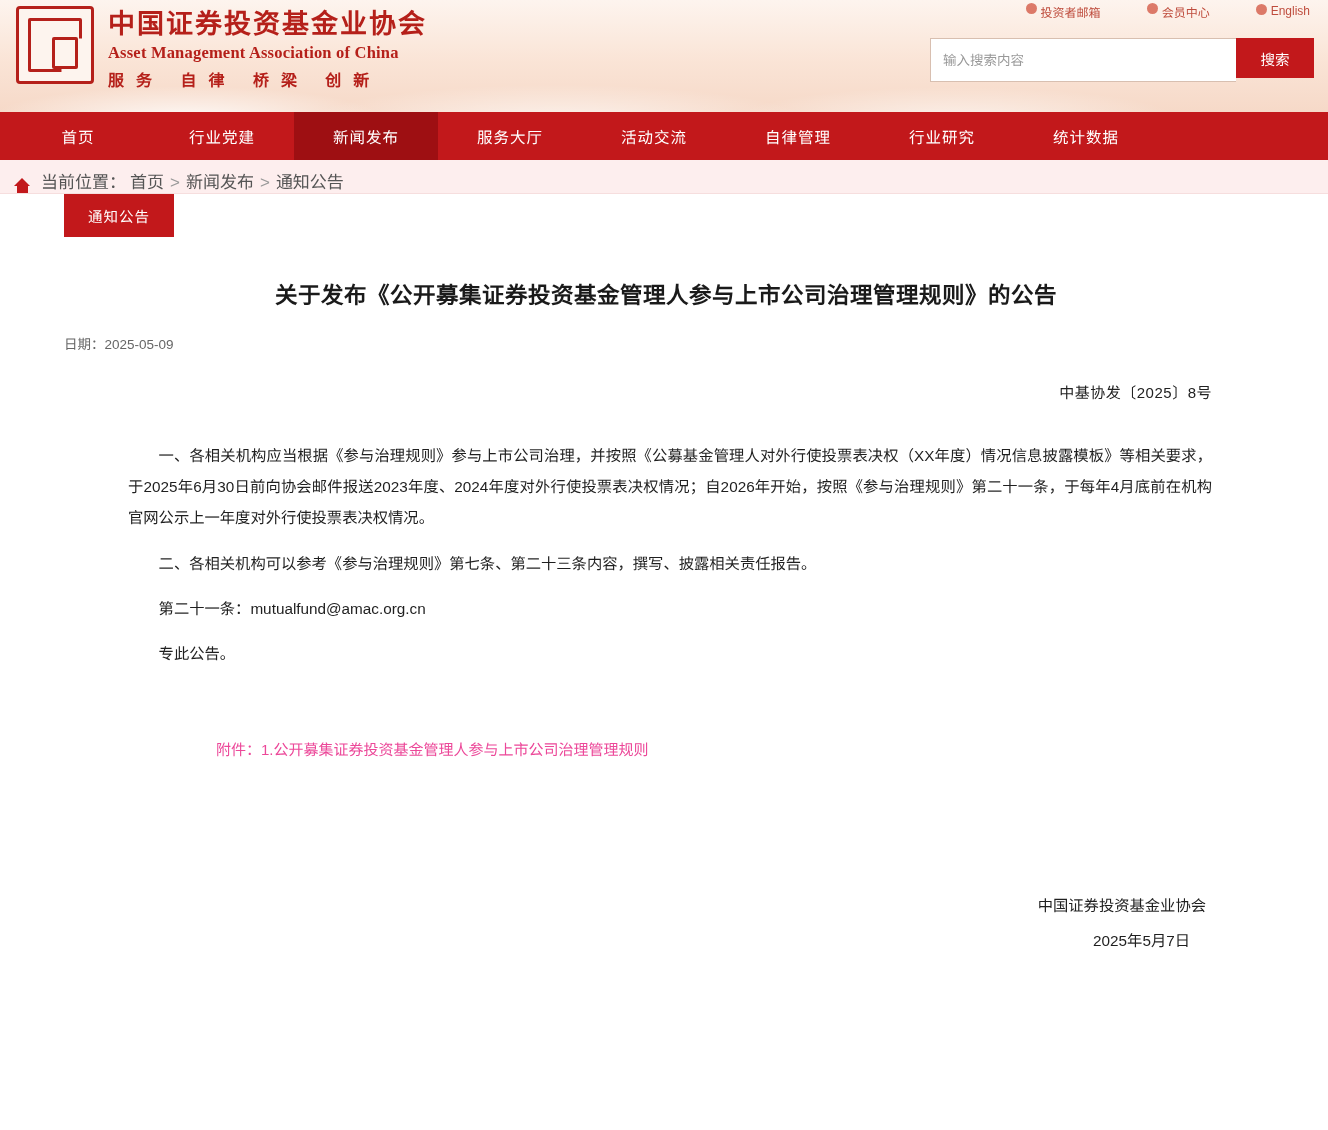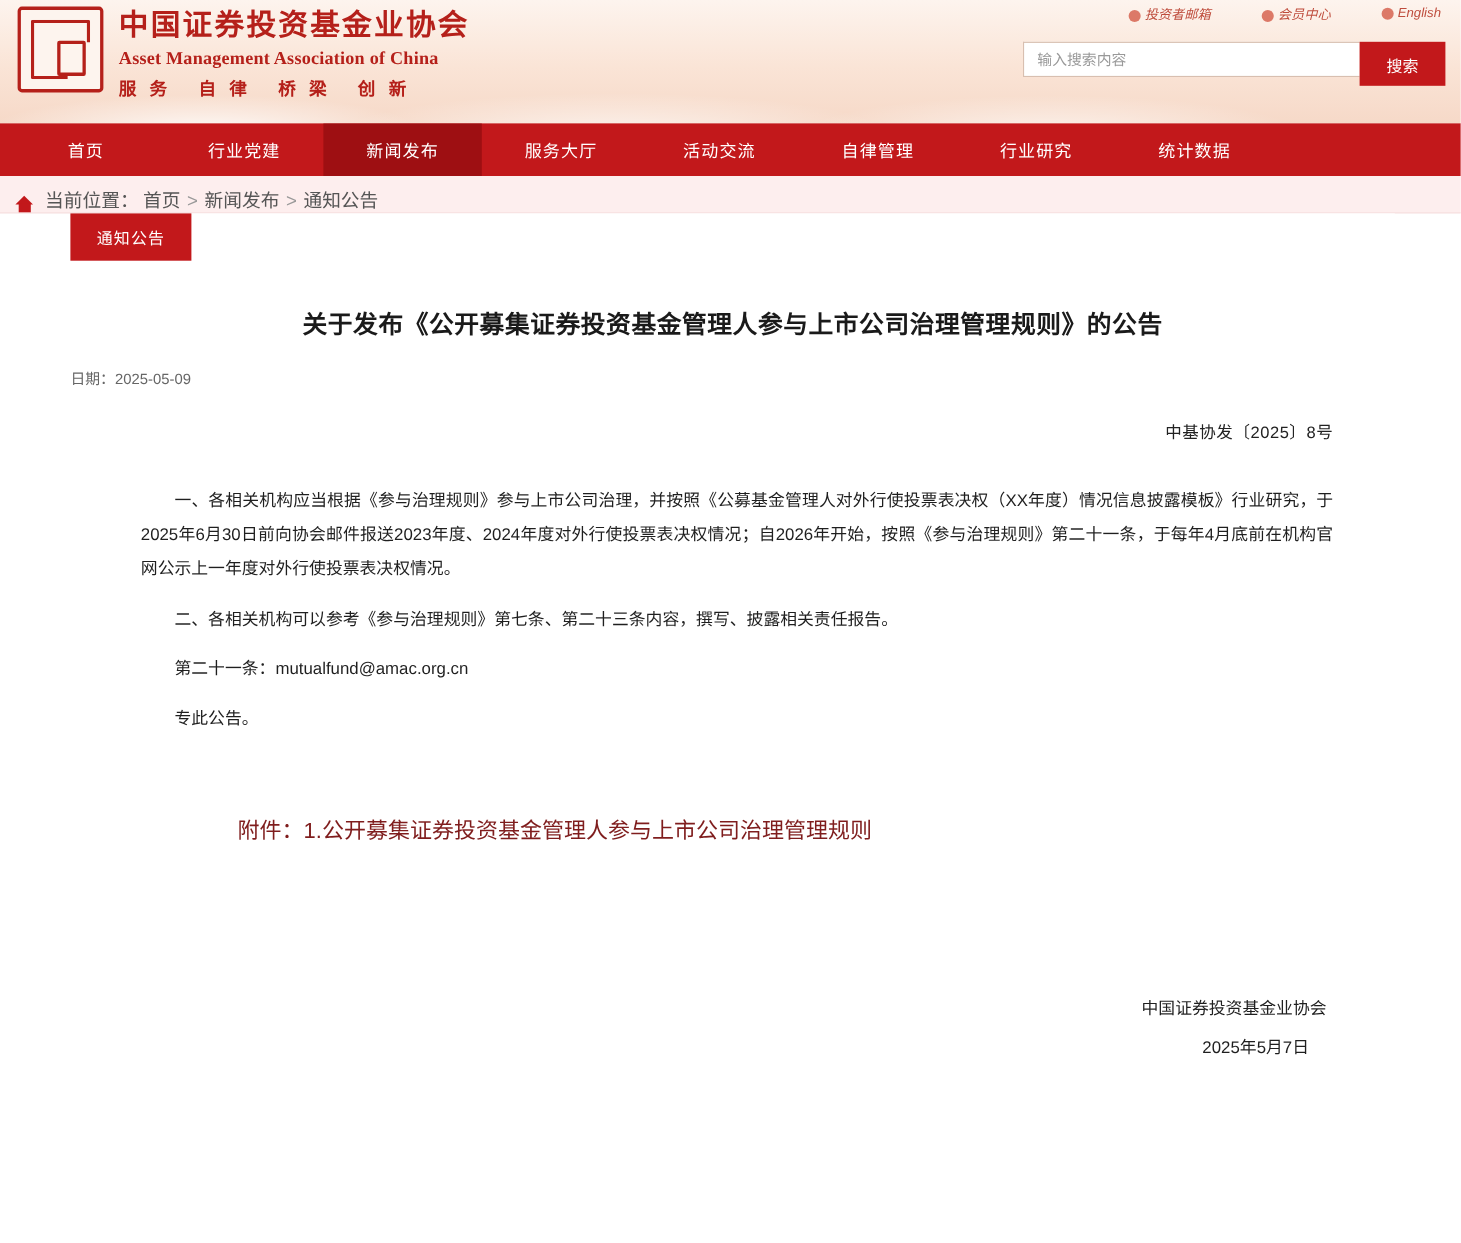--- a/index.html
+++ b/index.html
@@ -41,24 +41,23 @@
     display: flex;
     gap: 46px;
     font-size: 12px;
     color: #b4301f;
     align-items: center;
     height: 22px;
     opacity: .85;
   }
   .header-top-links .tl {
     display: flex;
-    align-items: flex-end;
+    align-items: flex-start;
     gap: 4px;
     white-space: nowrap;
-    font-style: italic;
   }
   .tl-dot {
     width: 11px; height: 11px;
     border-radius: 50%;
     background: #c9351f;
     display: inline-block;
     opacity: .75;
   }
 
   .logo-block {
@@ -121,21 +120,21 @@
 
   .search-box {
     position: absolute;
     right: 14px;
     top: 38px;
     display: flex;
     height: 40px;
   }
   .search-input {
     width: 306px;
-    height: 32px;
+    height: 44px;
     border: 1px solid #d8bfb0;
     border-right: none;
     background: #fff;
     padding: 0 12px;
     font-size: 13.5px;
     color: #8b5cf6;
     outline: none;
     font-family: "Liberation Sans", sans-serif;
   }
   .search-input::placeholder { color: #999; }
@@ -259,23 +258,23 @@
     font-size: 15.3px;
     line-height: 2.05;
     color: #1f1f1f;
     text-align: justify;
   }
   .doc-body p { margin: 0 0 14px 0; }
   .p-indent { text-indent: 2em; }
 
   .attach {
     margin: 62px 56px 0 152px;
-    font-size: 20px;
+    font-size: 15px;
     line-height: 2.4;
-    color: #7f1d1d;
+    color: #ec4899;
   }
   .attach p { margin: 0 0 12px 0; }
 
   .signature {
     margin: 120px 62px 0 0;
     text-align: right;
     font-size: 15.3px;
     line-height: 2.3;
     color: #1f1f1f;
   }
@@ -342,21 +341,21 @@
 
     <div class="tag-bar">
       <span class="tag">通知公告</span>
     </div>
 
     <h1 class="doc-title">关于发布《公开募集证券投资基金管理人参与上市公司治理管理规则》的公告</h1>
     <div class="doc-date">日期：2025-05-09</div>
     <div class="doc-number">中基协发〔2025〕8号</div>
 
     <div class="doc-body">
-      <p class="p-indent">一、各相关机构应当根据《参与治理规则》参与上市公司治理，并按照《公募基金管理人对外行使投票表决权（XX年度）情况信息披露模板》行业研究，于2025年6月30日前向协会邮件报送2023年度、2024年度对外行使投票表决权情况；自2026年开始，按照《参与治理规则》第二十一条，于每年4月底前在机构官网公示上一年度对外行使投票表决权情况。</p>
+      <p class="p-indent">一、各相关机构应当根据《参与治理规则》参与上市公司治理，并按照《公募基金管理人对外行使投票表决权（XX年度）情况信息披露模板》等相关要求，于2025年6月30日前向协会邮件报送2023年度、2024年度对外行使投票表决权情况；自2026年开始，按照《参与治理规则》第二十一条，于每年4月底前在机构官网公示上一年度对外行使投票表决权情况。</p>
       <p class="p-indent">二、各相关机构可以参考《参与治理规则》第七条、第二十三条内容，撰写、披露相关责任报告。</p>
       <p class="p-indent">第二十一条：mutualfund@amac.org.cn</p>
       <p class="p-indent">专此公告。</p>
     </div>
 
     <div class="attach">
       <p>附件：1.公开募集证券投资基金管理人参与上市公司治理管理规则</p>
     </div>
 
     <div class="signature">

